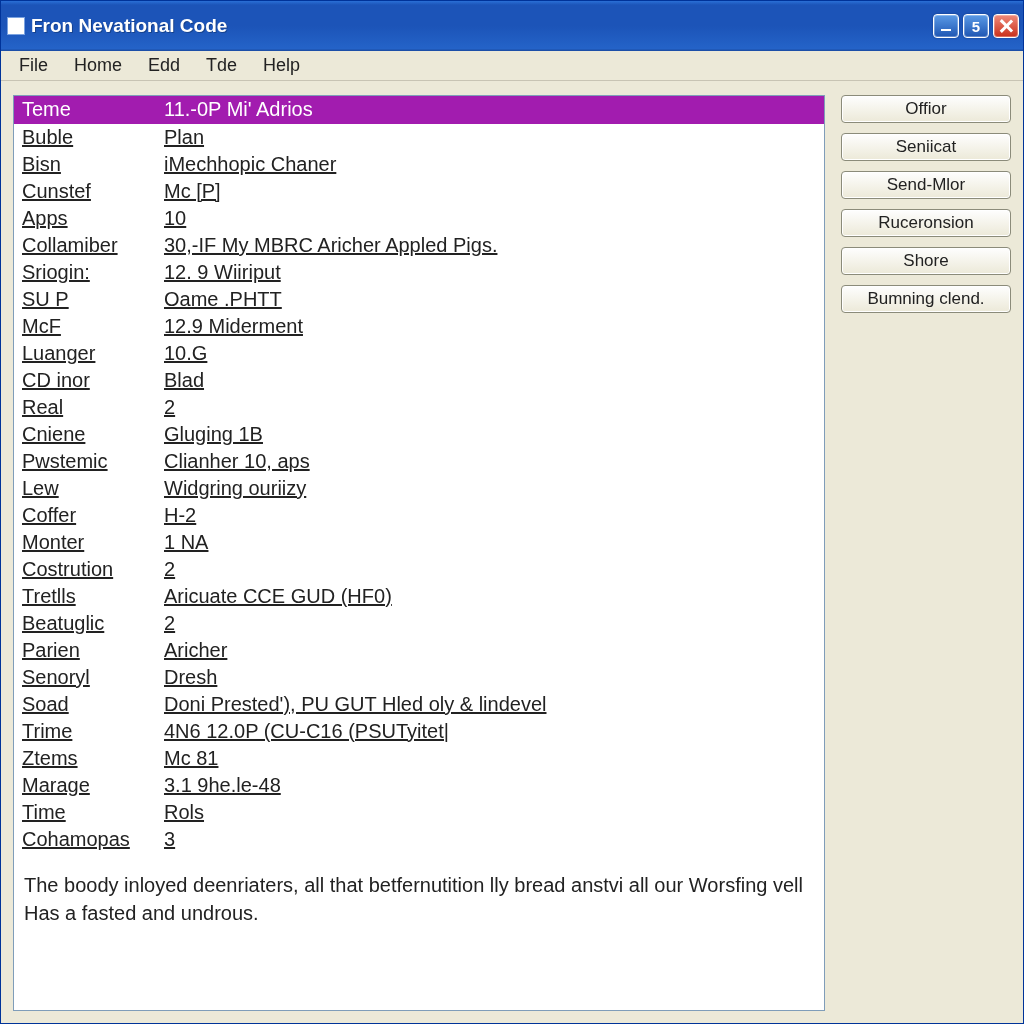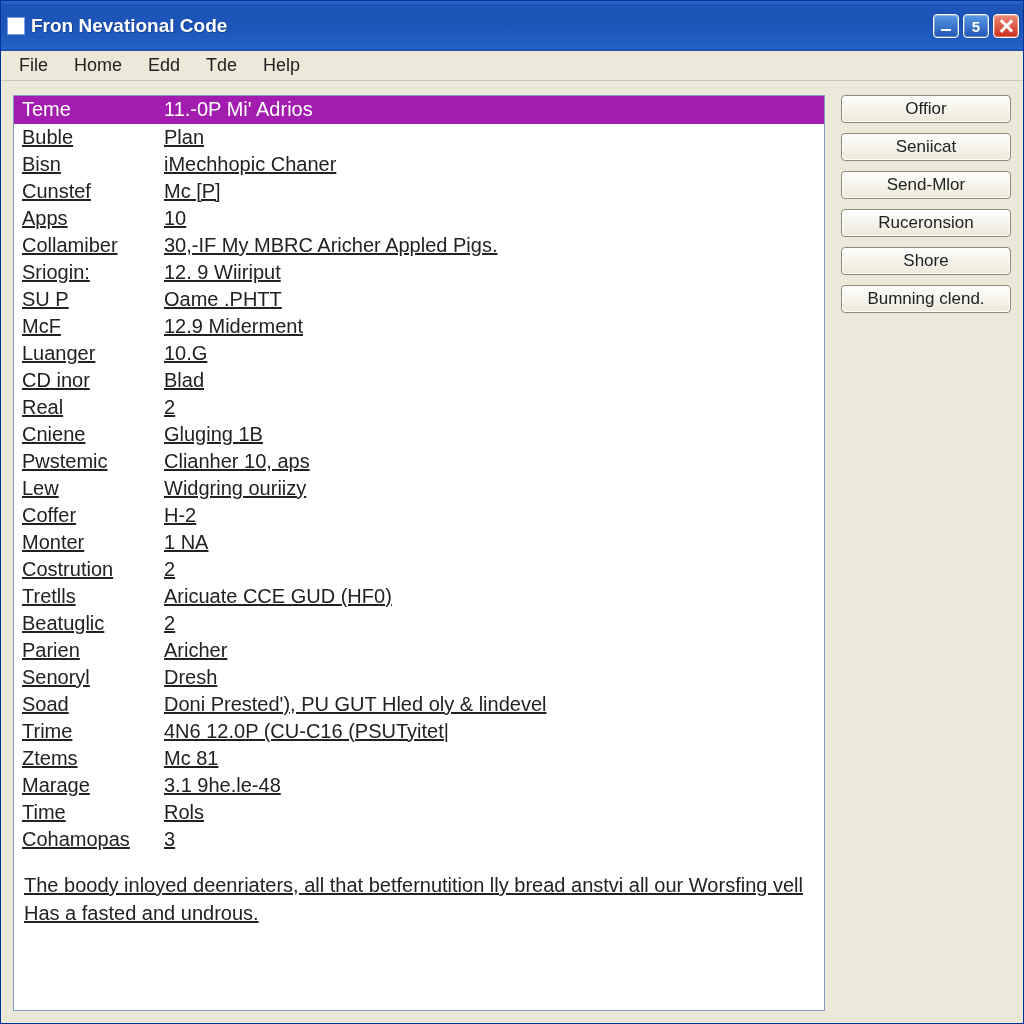--- a/index.html
+++ b/index.html
@@ -112,21 +112,20 @@
     line-height: 27px;
     text-decoration: underline;
   }
   .col-key { width: 142px; flex: 0 0 142px; }
   .col-val { flex: 1 1 auto; white-space: nowrap; overflow: hidden; text-overflow: clip; }
   .desc {
     padding: 18px 12px 0 10px;
     font-size: 20px;
     color: #222;
     line-height: 28px;
-    text-decoration: underline;
   }
 
   
   .side {
     width: 170px; flex: 0 0 170px;
     display: flex; flex-direction: column;
     gap: 10px;
     padding-top: 0;
   }
   .btn {

